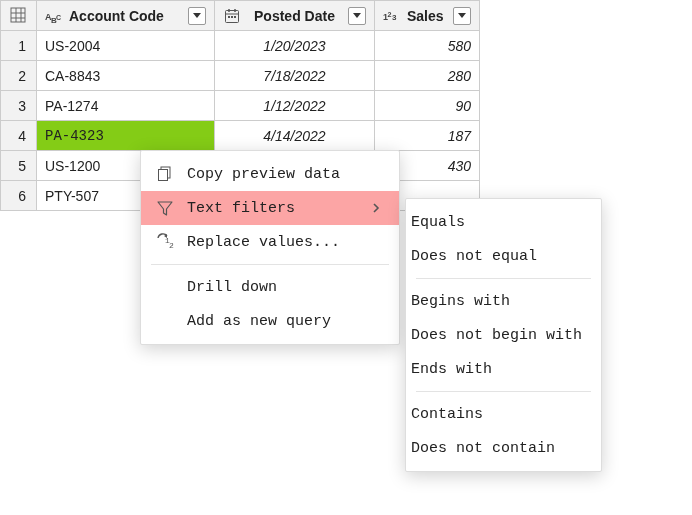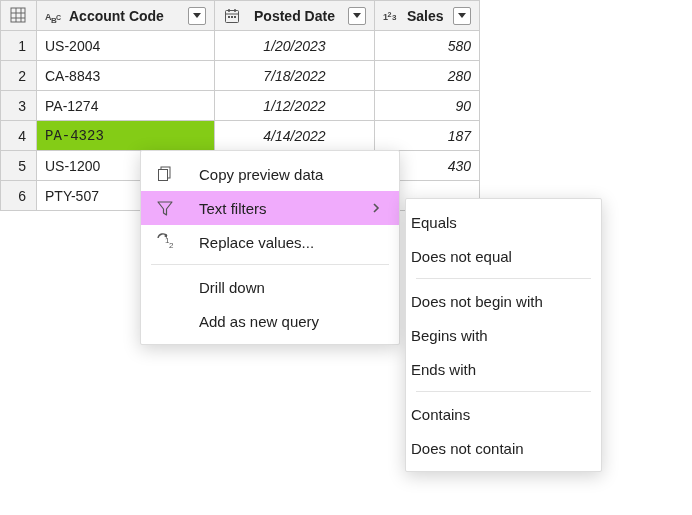--- a/index.html
+++ b/index.html
@@ -79,24 +79,25 @@
     padding: 6px 0;
     font-size: 15px;
     color: #222;
     border-radius: 2px;
   }
   .menu .item {
     display: flex;
     align-items: center;
     height: 34px;
     padding: 0 18px 0 14px;
-    gap: 24px;
+    gap: 12px;
     cursor: default;
-  }
-  .menu .item.hover { background: #f0abfc; }
+    font-family: Liberation Mono, monospace;
+  }
+  .menu .item.hover { background: #fca5a5; }
   .menu .sep { height:1px; background:#e3e3e3; margin:5px 10px; }
   .menu .icon-slot { width:20px; display:flex; align-items:center; justify-content:center; color:#555;}
   .menu .label-slot { flex:1 1 auto; }
   .menu .sub-arrow { margin-left:auto; }
   .sub-arrow svg { display:block; }
   #menu-main { left:140px; top:150px; width:258px; }
   #menu-sub  { left:405px; top:198px; width:195px; }
   #menu-sub .item { padding-left: 5px; }
 
   .icon-table-corner {
@@ -264,26 +265,26 @@
 
 <div id="menu-sub" class="menu">
   <div class="item">
     <span class="label-slot">Equals</span>
   </div>
   <div class="item">
     <span class="label-slot">Does not equal</span>
   </div>
   <div class="sep"></div>
   <div class="item">
+    <span class="label-slot">Begins with</span>
+  </div>
+  <div class="item">
     <span class="label-slot">Does not begin with</span>
   </div>
   <div class="item">
-    <span class="label-slot">Begins with</span>
-  </div>
-  <div class="item">
     <span class="label-slot">Ends with</span>
   </div>
   <div class="sep"></div>
   <div class="item">
     <span class="label-slot">Contains</span>
   </div>
   <div class="item">
     <span class="label-slot">Does not contain</span>
   </div>
 </div>

